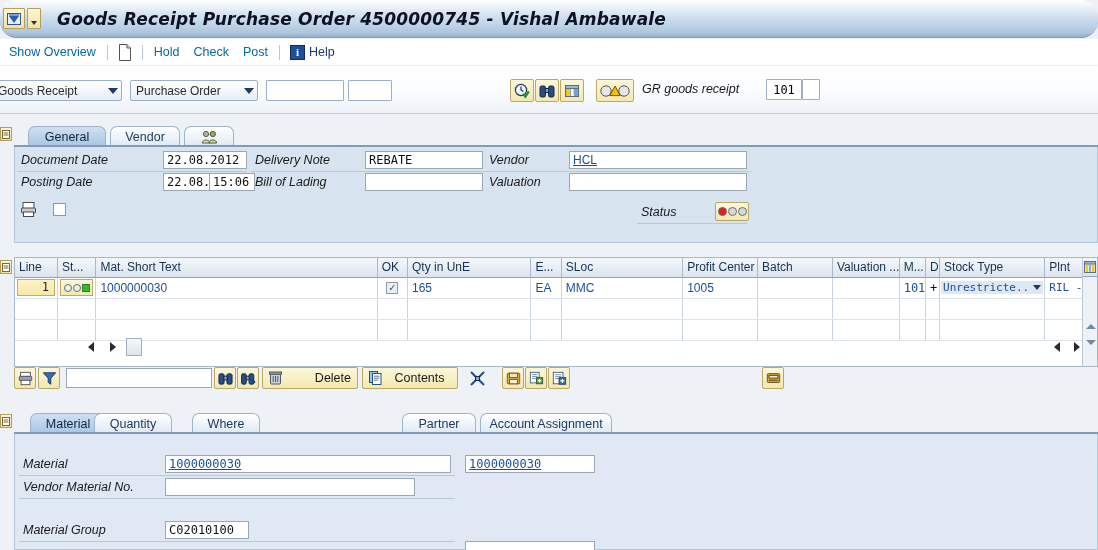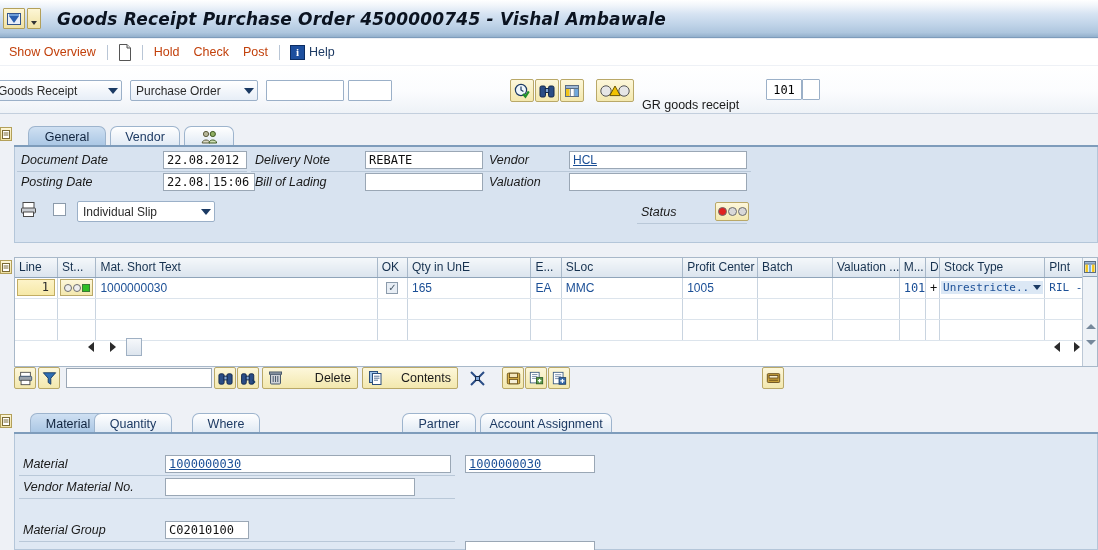--- a/index.html
+++ b/index.html
@@ -12,21 +12,21 @@
     font-size: 12px;
     color: #1a1a1a;
   }
   #app { position: relative; width: 1098px; height: 550px; overflow: hidden; }
 
   
   .titlebar {
     position: absolute; left: 0; top: 0; width: 1098px; height: 38px;
     background: linear-gradient(to bottom,#ffffff 0%,#f2f6fb 14%,#d6e3f2 38%,#c3d6ea 62%,#aec6de 88%,#93b0cc 100%);
     border-bottom: 1px solid #7e9cbb;
-    display: flex; align-items: center;
+    display: flex; align-items: center; border-radius: 17px;
   }
   .sysicon {
     width: 22px; height: 21px; margin-left: 3px;
     background: linear-gradient(to bottom,#fdf6d6,#f0e2a4);
     border: 1px solid #b3a05a; border-radius: 1px;
     display: flex; align-items: center; justify-content: center;
   }
   .sysicon svg { display:block; }
   .sysarrow {
     width: 14px; height: 21px; margin-left: 2px;
@@ -48,21 +48,21 @@
     color: #0b1320; white-space: nowrap;
   }
 
   
   .menubar {
     position: absolute; left: 0; top: 39px; width: 1098px; height: 26px;
     background: #ffffff;
     display: flex; align-items: center; padding-left: 2px;
   }
   .menuitem {
-    padding: 2px 7px; font-size: 12.5px; color: #c2410c; cursor: default;
+    padding: 2px 7px; font-size: 12.5px; color: #0369a1; cursor: default;
     white-space: nowrap;
   }
   .menusep { width:1px; height:15px; background:#b9c6d6; margin:0 4px; }
   .ico-doc {
     width: 14px; height: 17px; position: relative; display:inline-block;
   }
   .menubtn { display:flex; align-items:center; gap:4px; padding: 1px 6px; }
   .ico-help {
     width: 15px; height: 15px; background: #1d4f9e;
     border: 1px solid #0c2d63;
@@ -327,21 +327,21 @@
         <rect x="10.6" y="6" width="3.5" height="7" fill="#6fa8dc"></rect>
       </svg>
     </div>
     <div class="tbtn wide" style="left:596px; top:13px;">
       <svg width="32" height="14" viewBox="0 0 32 14">
         <circle cx="7" cy="7" r="5.2" fill="#e6e6e6" stroke="#555"></circle>
         <path d="M16 2 L21.2 11.6 H10.8 Z" fill="#f2c200" stroke="#6b5600"></path>
         <circle cx="25" cy="7" r="5.2" fill="#e6e6e6" stroke="#555"></circle>
       </svg>
     </div>
-    <div class="tlabel" style="left:642px; top:32px;">GR goods receipt</div>
+    <div class="tlabel" style="left:642px; top:16px;font-style:italic;">GR goods receipt</div>
     <input class="tbox" style="left: 766px; top: 13px; width: 36px; text-align: center;" value="101">
     <input class="tbox" style="left: 802px; top: 13px; width: 18px;" value="">
   </div>
 
   <div class="gutter" style="top:127px;">
     <svg width="8" height="9" viewBox="0 0 8 9">
         <rect x="0.5" y="0.5" width="7" height="8" fill="#fff" stroke="#7a6a35"></rect>
         <path d="M1.6 3 H6.4 M1.6 5 H6.4" stroke="#7a6a35"></path>
       </svg>
   </div>
@@ -387,26 +387,20 @@
     <input class="finput" style="left: 554px; top: 26px; width: 178px;" value="">
 
     <div style="position:absolute; left:5px; top:54px;">
       <svg width="17" height="17" viewBox="0 0 17 17">
         <rect x="3" y="1.5" width="11" height="6" fill="#fff" stroke="#4a4a4a"></rect>
         <rect x="1.5" y="7" width="14" height="5" rx="1" fill="#c9cdd2" stroke="#4a4a4a"></rect>
         <rect x="3.5" y="11" width="10" height="4.5" fill="#fff" stroke="#4a4a4a"></rect>
       </svg>
     </div>
     <div class="chk" style="left:38px; top:56px;"></div>
-    <div class="sel" style="left:62px; top:54px; width:138px; background:#fff;">
-      <span class="cap">Individual Slip</span>
-      <span class="arw">
-          <i></i>
-        </span>
-    </div>
 
     <div class="flabel" style="left:626px; top:58px;">Status</div>
     <div class="fieldrule" style="left:622px; top:76px; width:110px;"></div>
     <div class="statuslight" style="left:700px; top:55px;">
       <span class="lamp" style="background:#e02020;"></span>
       <span class="lamp" style="background:#d8d8d8;"></span>
       <span class="lamp" style="background:#d8d8d8;"></span>
     </div>
   </div>
 
@@ -590,21 +584,21 @@
         <path d="M4.2 5 V11 M6.5 5 V11 M8.8 5 V11" stroke="#49596b"></path>
       </svg>
       <span style="flex:1;text-align:right;">Delete</span>
     </div>
     <div class="ibtn" style="left:352px; top:3px; width:96px; justify-content:flex-start;">
       <svg width="13" height="14" viewBox="0 0 13 14">
         <rect x="0.5" y="0.5" width="8" height="11" fill="#9fc4e8" stroke="#2c4f7c"></rect>
         <rect x="3.5" y="2.5" width="8.5" height="11" fill="#ffffff" stroke="#2c4f7c"></rect>
         <path d="M5 5.2 H10.5 M5 7.2 H10.5 M5 9.2 H9" stroke="#5a7595"></path>
       </svg>
-      <span style="flex:1;text-align:right;">Contents</span>
+      <span style="flex:1;text-align:center;">Contents</span>
     </div>
     <div class="ibtn sq" style="left:456px; top:3px; background:none; border:none;">
       <svg width="17" height="17" viewBox="0 0 17 17">
         <path d="M2 2 L7 7 M15 2 L10 7 M2 15 L7 10 M15 15 L10 10" stroke="#2a4d86" stroke-width="2"></path>
         <rect x="6.5" y="6.5" width="4" height="4" fill="#7fa6d8" stroke="#14284a"></rect>
       </svg>
     </div>
     <div class="ibtn sq" style="left:492px; top:3px;">
       <svg width="15" height="15" viewBox="0 0 17 17">
         <rect x="1.5" y="2.5" width="14" height="12" rx="1" fill="#d8b24c" stroke="#6b5117"></rect>

